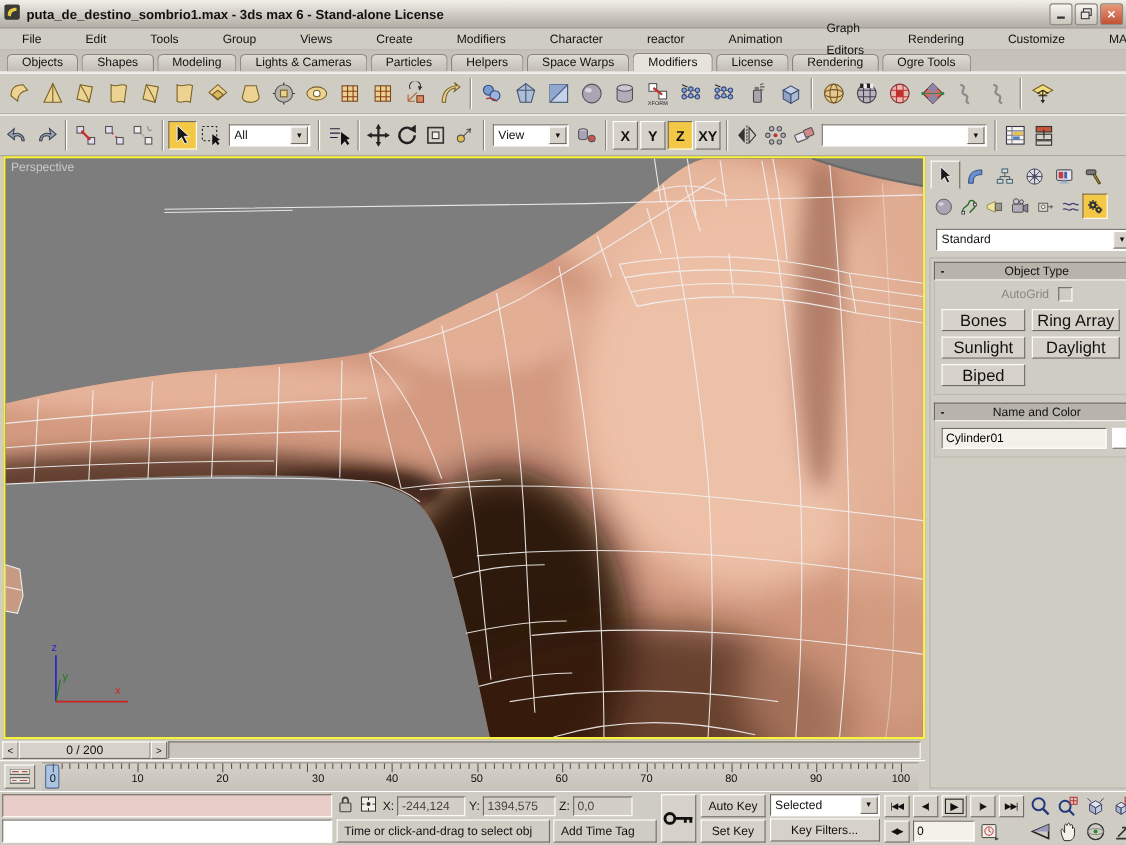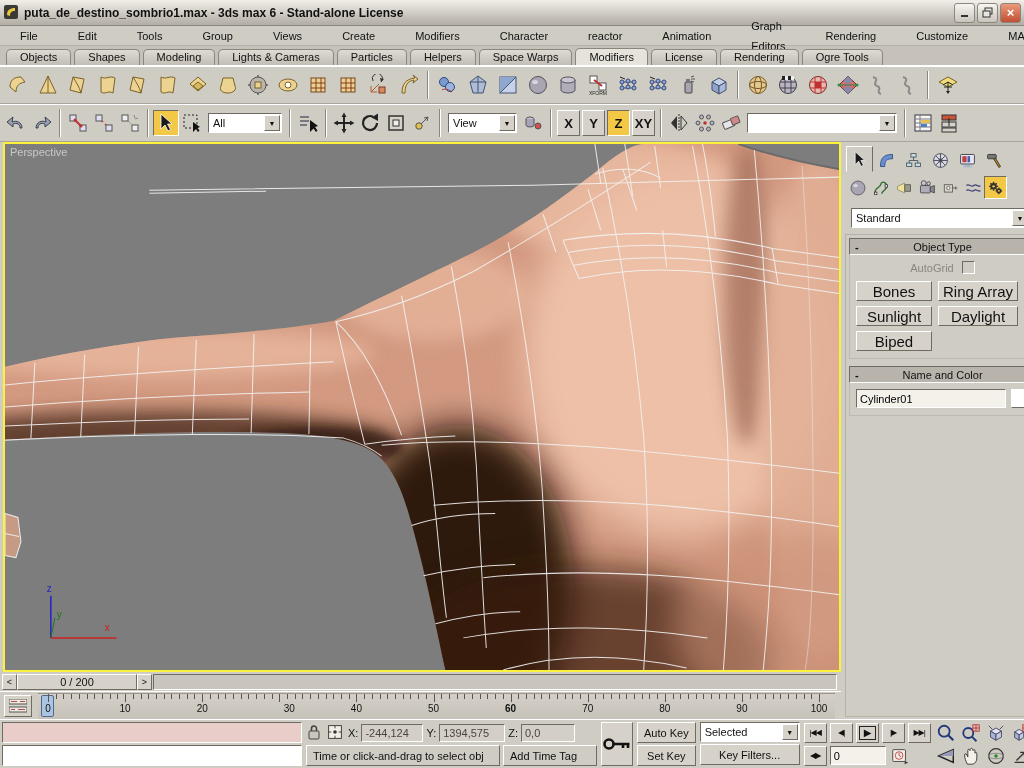--- a/index.html
+++ b/index.html
@@ -749,21 +749,21 @@
             <div class="tick" style="left: 97%;"></div>
             <div class="tick" style="left: 98%;"></div>
             <div class="tick" style="left: 99%;"></div>
             <div class="tick major" style="left: 100%;"></div>
             <div class="rlabel" style="left: 0%;">0</div>
             <div class="rlabel" style="left: 10%;">10</div>
             <div class="rlabel" style="left: 20%;">20</div>
             <div class="rlabel" style="left: 30%; margin-left: 10px;">30</div>
             <div class="rlabel" style="left: 40%;">40</div>
             <div class="rlabel" style="left: 50%;">50</div>
-            <div class="rlabel" style="left: 60%; font-weight: bold;">60</div>
+            <div class="rlabel" style="left: 60%;">60</div>
             <div class="rlabel" style="left: 70%;">70</div>
             <div class="rlabel" style="left: 80%;">80</div>
             <div class="rlabel" style="left: 90%;">90</div>
             <div class="rlabel" style="left: 100%;">100</div>
           </div>
         </div>
     </div>
   </div>
 
   <div id="cmdpanel">

